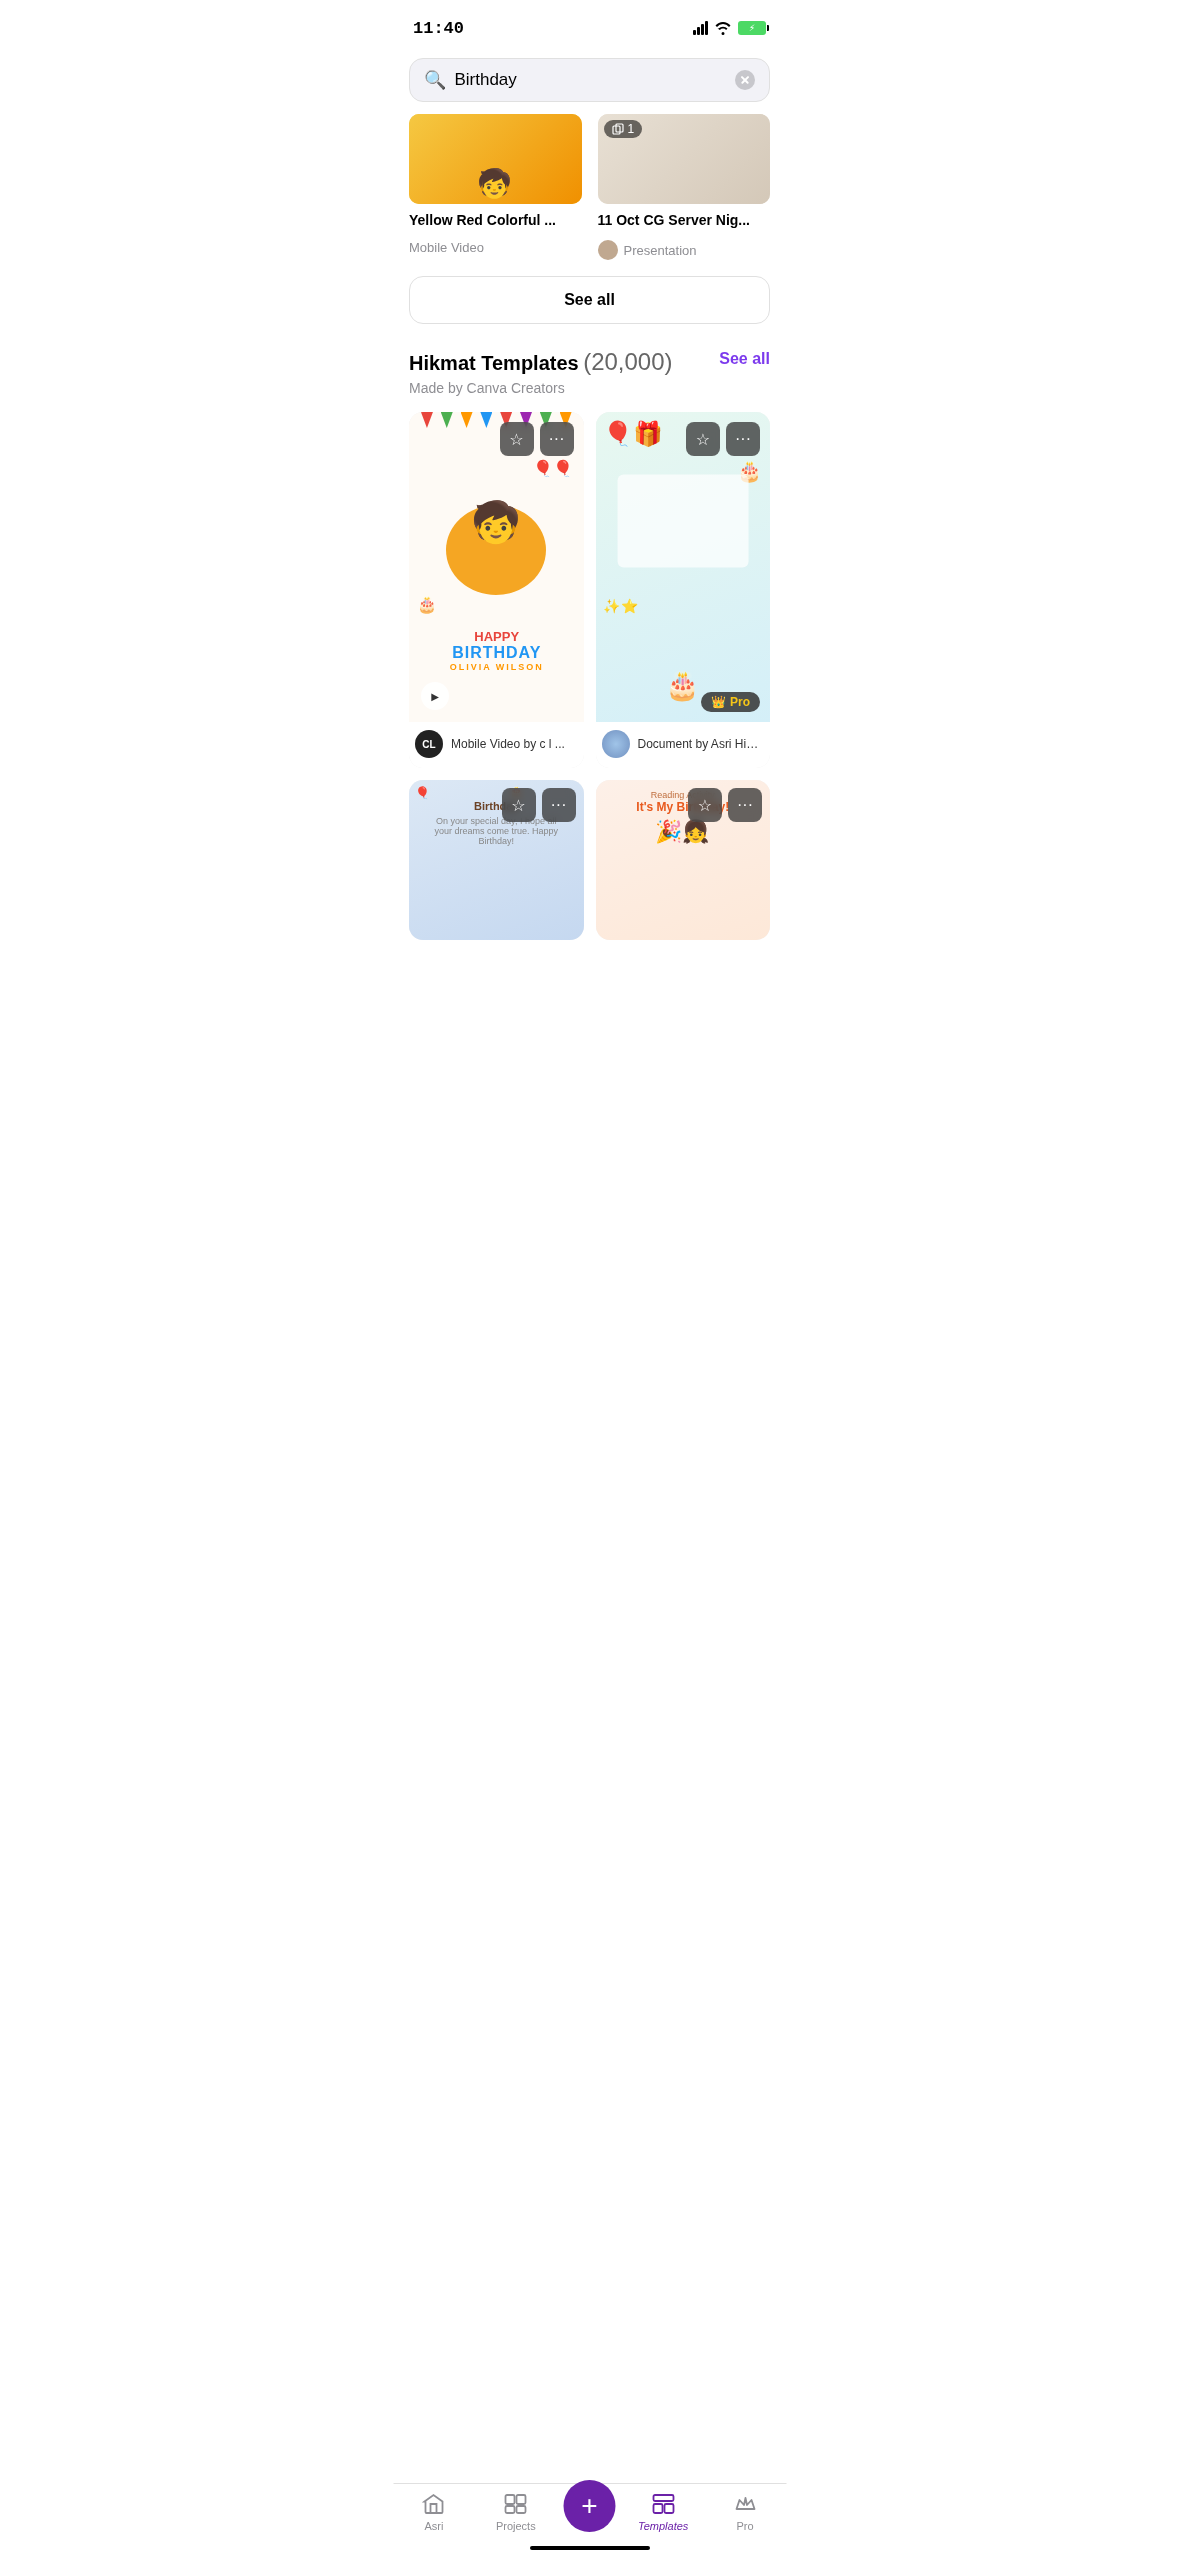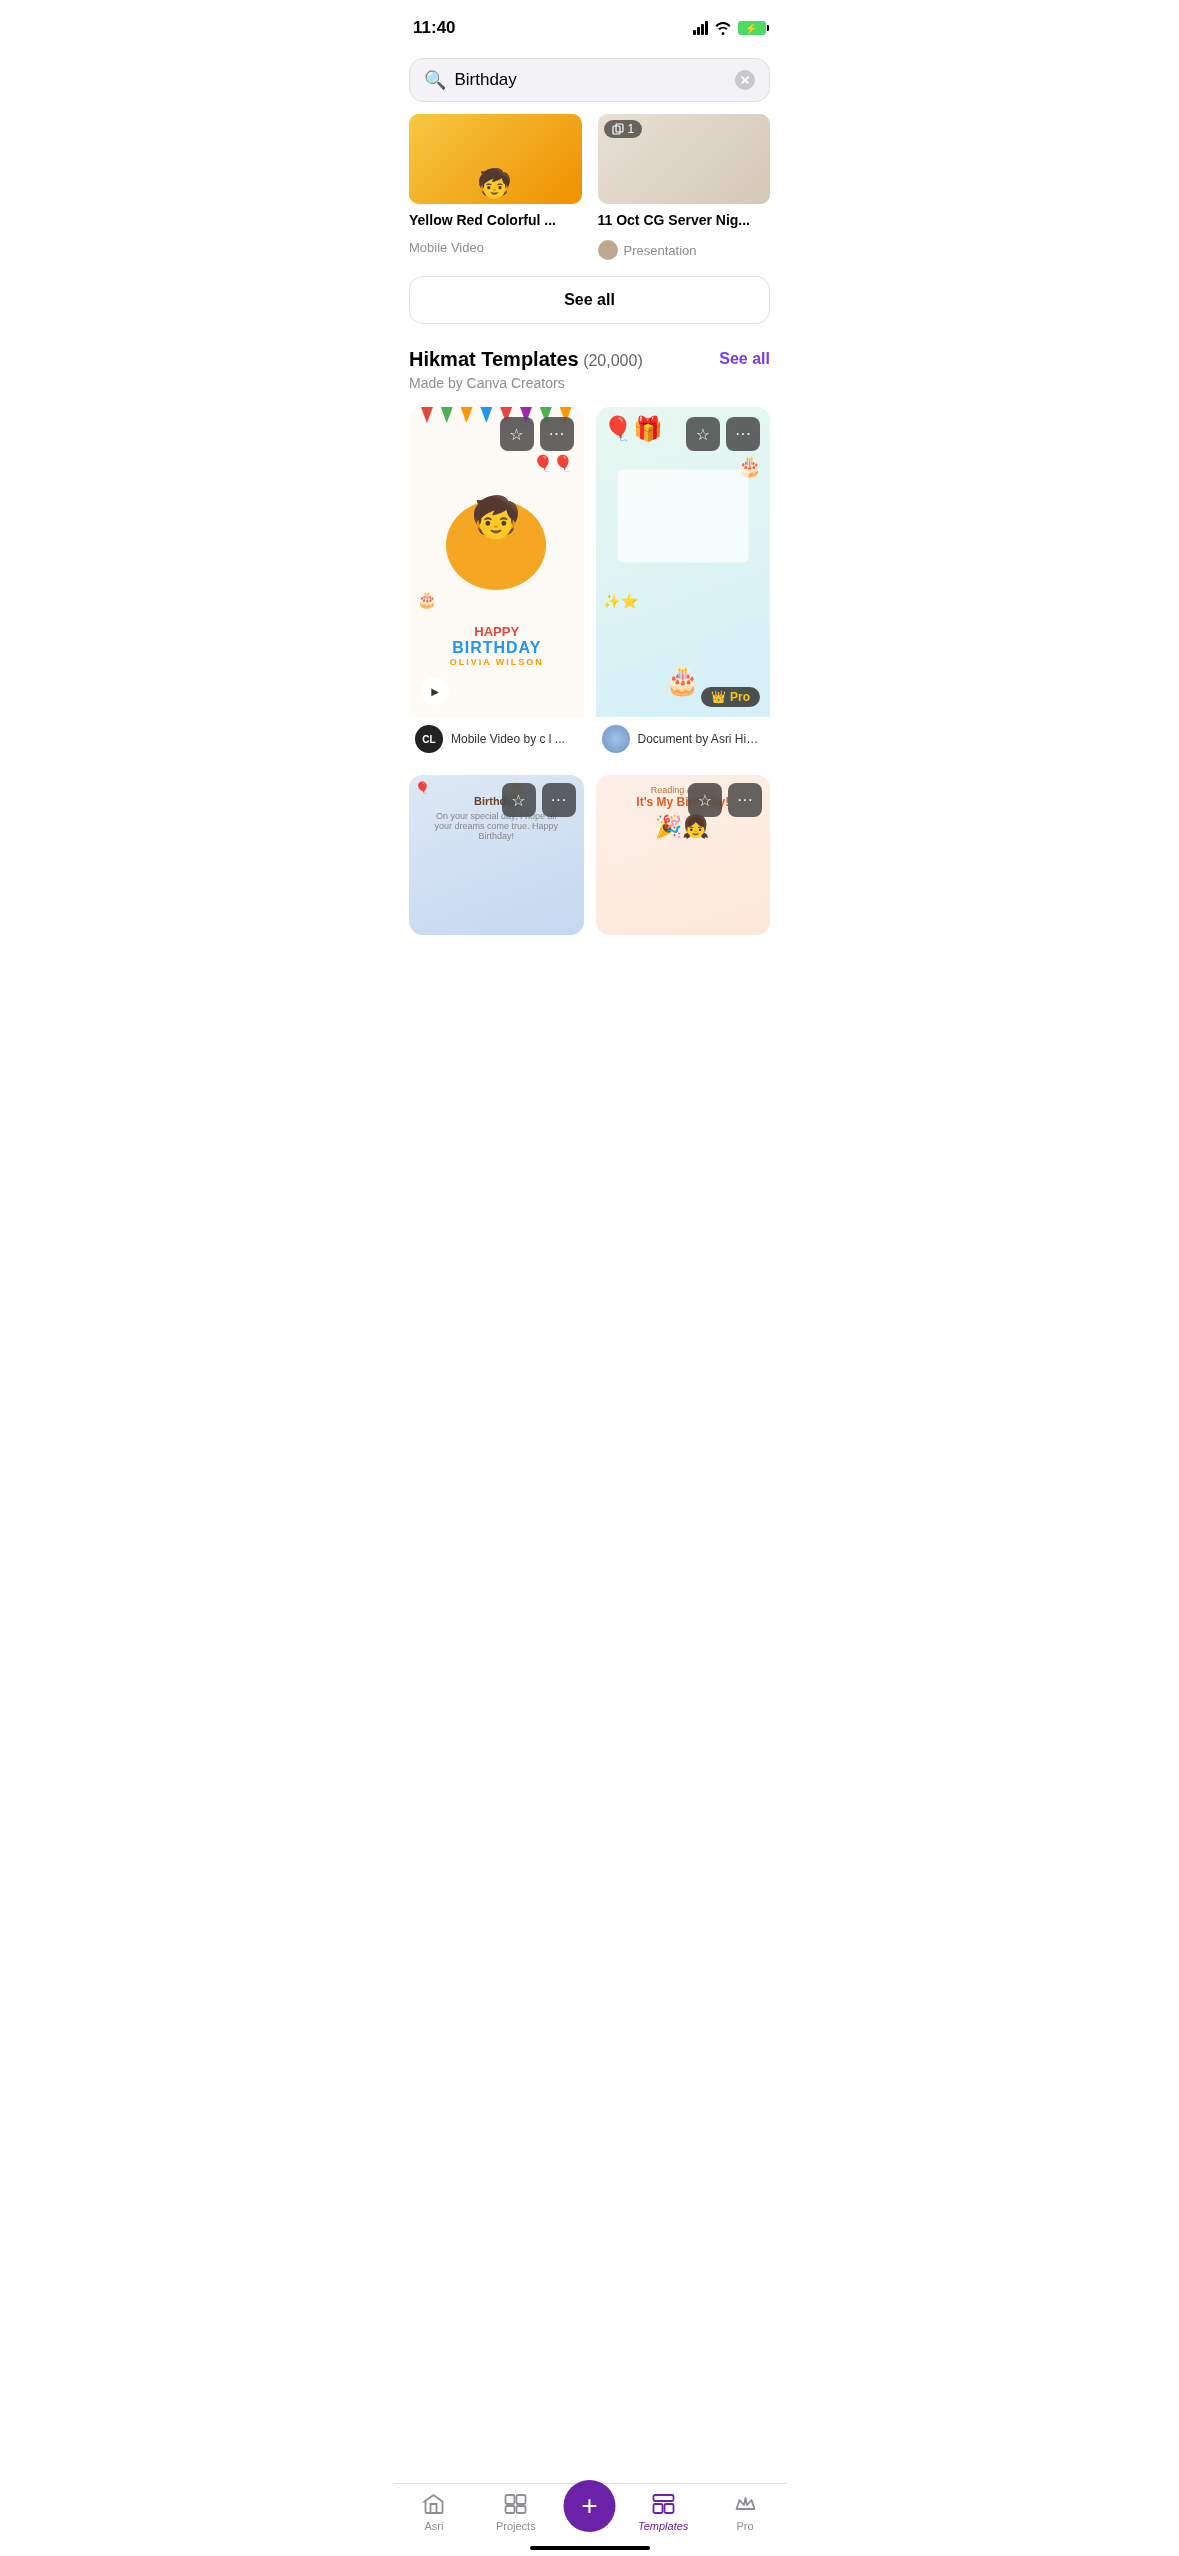--- a/index.html
+++ b/index.html
@@ -15,20 +15,21 @@
       position: relative;
     }
 
     
     .status-bar {
       display: flex;
       justify-content: space-between;
       align-items: center;
       padding: 14px 20px 8px 20px;
       height: 50px;
+      font-family: Liberation Mono, monospace;
     }
 
     .status-time {
       font-size: 17px;
       font-weight: 600;
       color: #000;
     }
 
     .status-icons {
       display: flex;
@@ -225,21 +226,21 @@
       margin-bottom: 4px;
     }
 
     .section-title {
       font-size: 20px;
       font-weight: 700;
       color: #000;
     }
 
     .section-count {
-      font-size: 16px;
+      font-size: 24px;
       font-weight: 400;
       color: #666;
     }
 
     .see-all-link {
       font-size: 16px;
       font-weight: 600;
       color: #7c3aed;
       cursor: pointer;
       padding-top: 2px;

